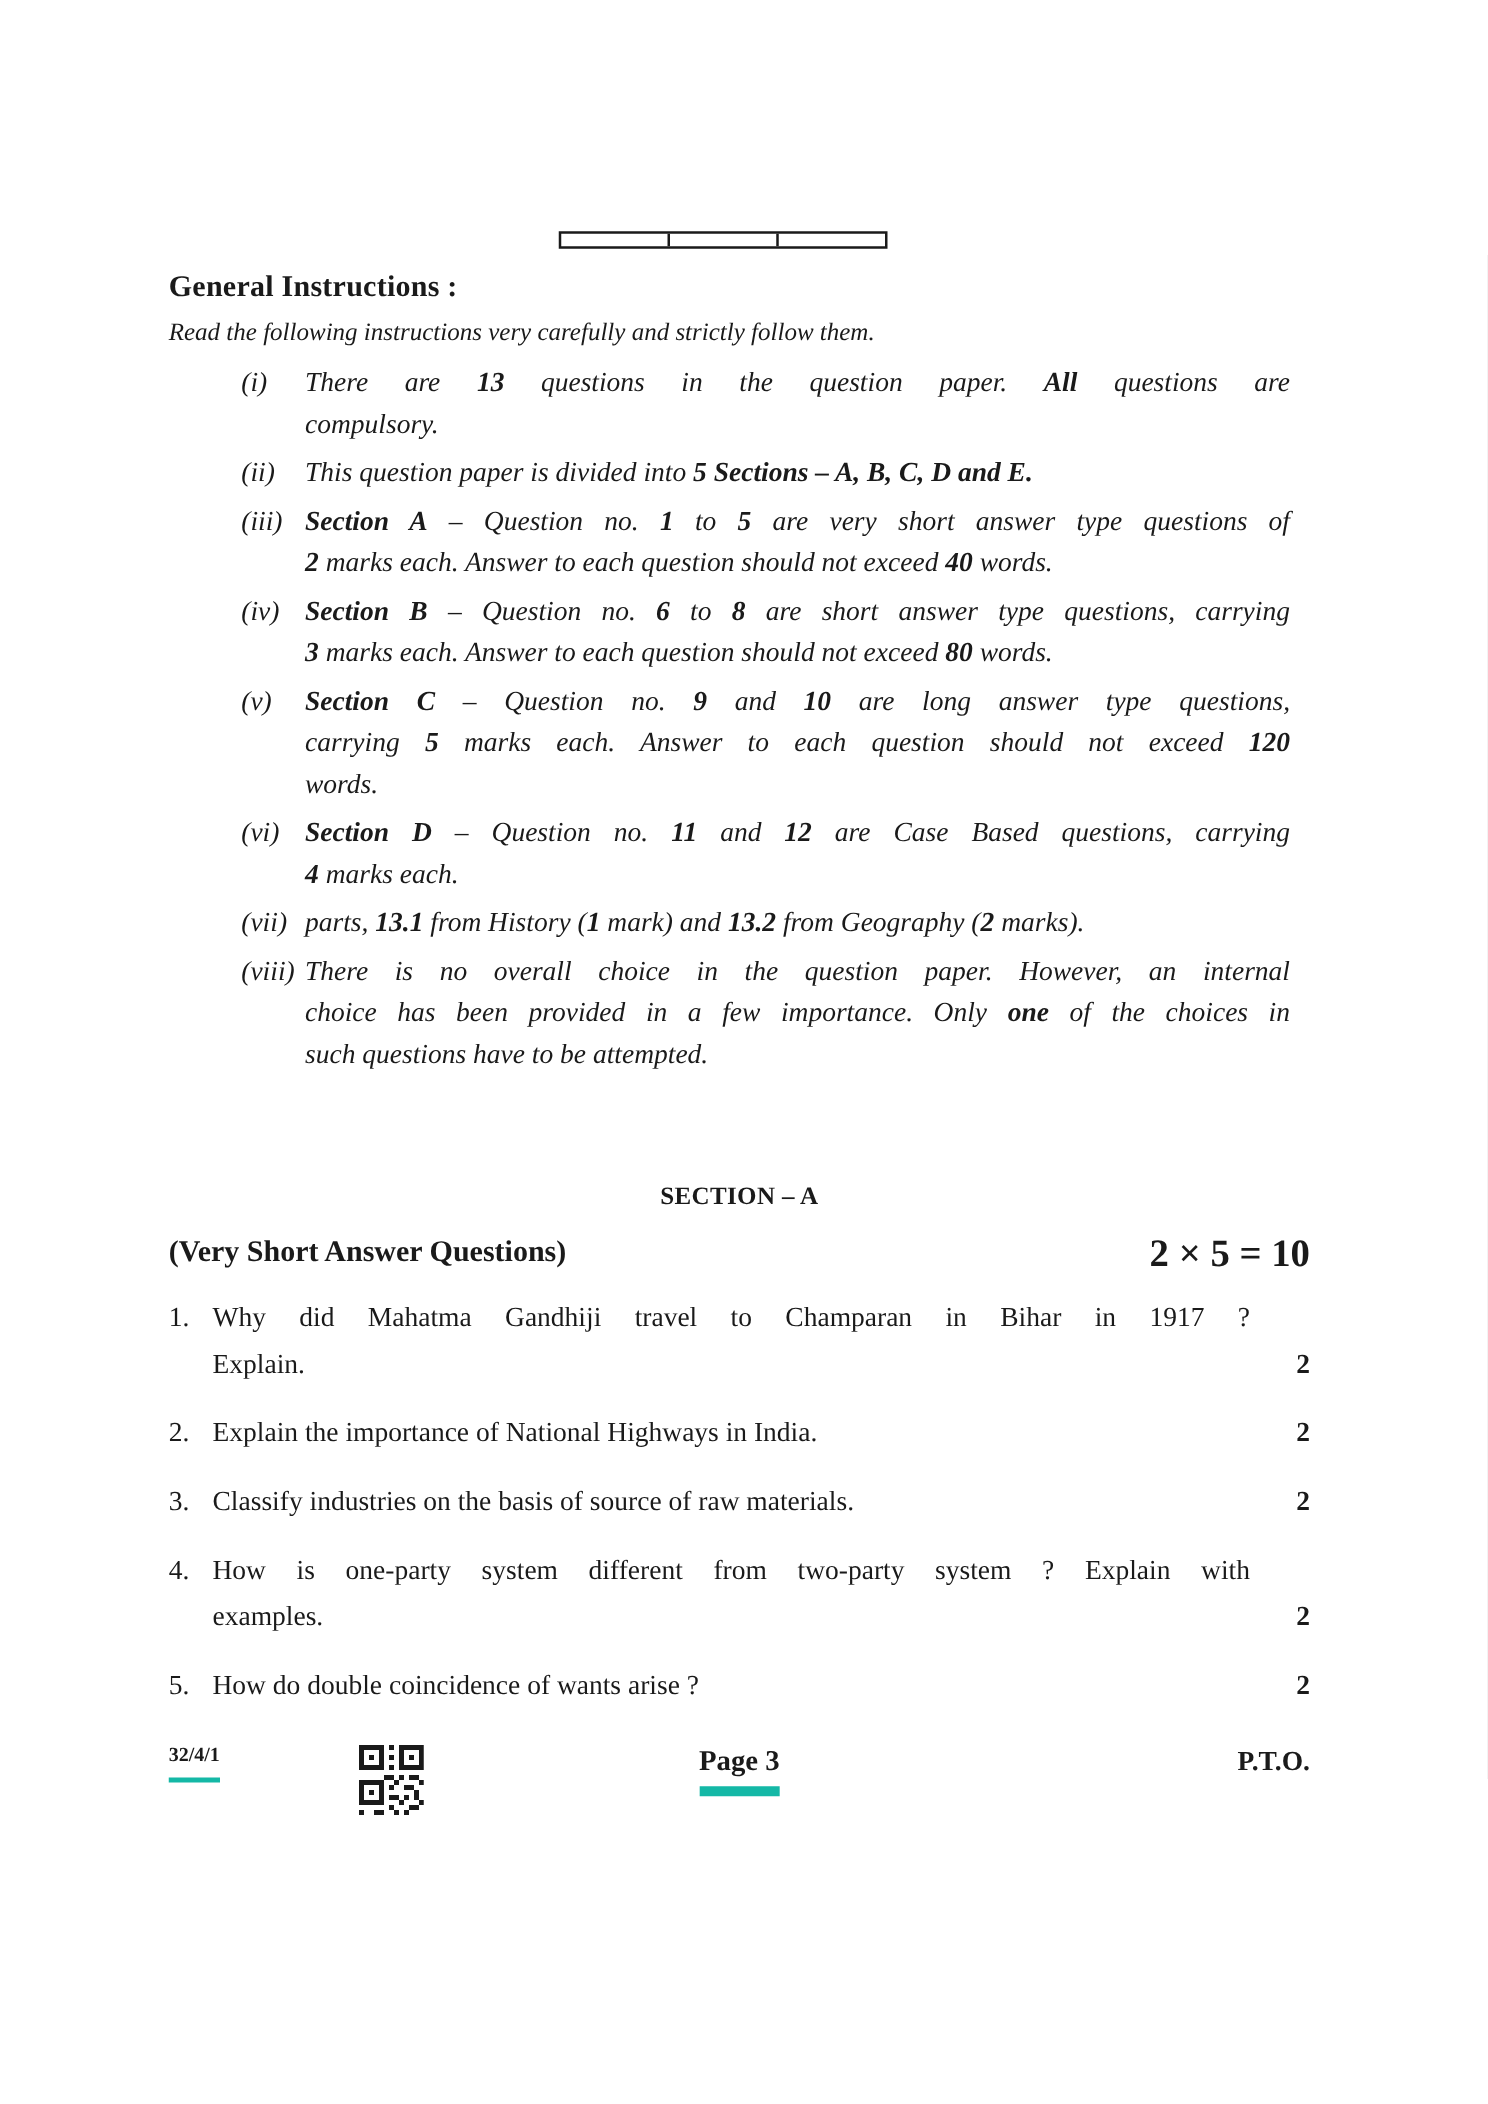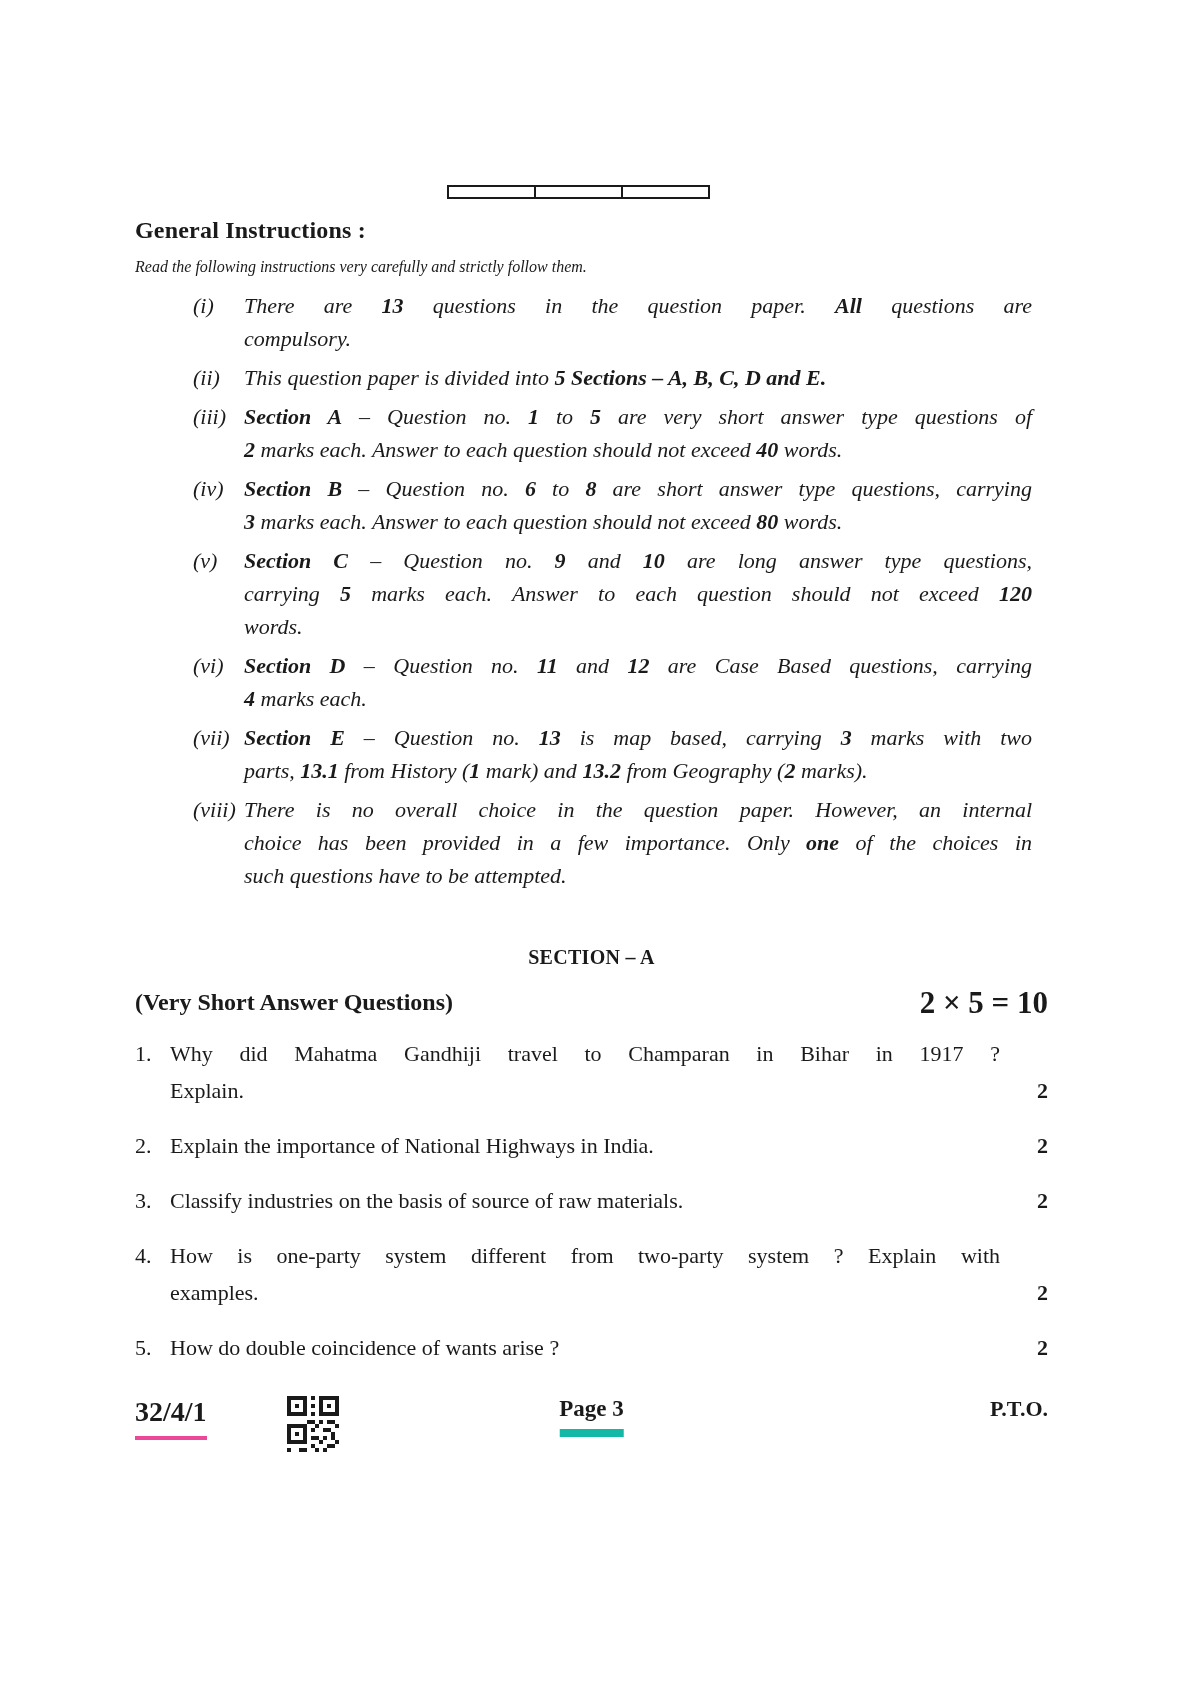--- a/index.html
+++ b/index.html
@@ -9,21 +9,21 @@
     position:relative; width:1190px; height:1683px; background:#ffffff;
     padding:0 142px 0 135px; overflow:hidden;
   }
   
   .top-bar { margin-top:185px; margin-left:312px; width:263px; height:14px;
     border:2px solid #1a1a1a; display:flex; background:#fff; }
   .top-bar .cell { flex:1; }
   .top-bar .cell + .cell { border-left:2px solid #1a1a1a; }
 
   .gi-title { margin-top:18px; font-size:24px; font-weight:bold; letter-spacing:.2px; }
-  .gi-intro { margin-top:6px; font-style:italic; font-size:16px; line-height:33px; }
+  .gi-intro { margin-top:6px; font-style:italic; font-size:20px; line-height:33px; }
 
   .instr { margin-top:5px; margin-left:58px; }
   .instr-item { display:flex; font-style:italic; font-size:22px; line-height:33px; margin-top:6px; }
   .instr-item .ilabel { flex:0 0 51px; }
   .instr-item .itext { width:788px; }
 
   .tline { min-height:33px; }
   .just { text-align:justify; text-align-last:justify; }
   .b { font-weight:bold; }
 
@@ -35,22 +35,22 @@
 
   .questions { margin-top:12px; }
   .q-row { display:flex; font-size:22px; line-height:37px; margin-top:18px; }
   .q-row .q-num { flex:0 0 35px; }
   .q-row .q-text { width:830px; }
   .q-row .q-text .tline { min-height:37px; }
   .q-row .q-marks { flex:1; display:flex; align-items:flex-end; justify-content:flex-end;
     font-weight:bold; font-size:22px; }
 
   .footer { position:absolute; top:1396px; left:135px; right:142px; height:80px; }
-  .paper-code { position:absolute; left:0; top:0; font-size:28px; font-weight:bold;
-    border-bottom:4px solid #ec4899; padding-bottom:8px; }
+  .paper-code { position:absolute; left:0; top:0; font-size:16px; font-weight:bold;
+    border-bottom:4px solid #14b8a6; padding-bottom:8px; }
   .qr { position:absolute; left:152px; top:0; width:52px; height:56px; }
   .page-num { position:absolute; left:50%; transform:translateX(-50%); top:0;
     font-size:23px; font-weight:bold; border-bottom:8px solid #14b8a6; padding-bottom:7px; }
   .pto { position:absolute; right:0; top:0; font-size:22px; font-weight:bold; }
 </style>
 </head>
 <body>
 
 <div class="page">
 
@@ -102,21 +102,20 @@
     <div class="instr-item">
       <div class="ilabel">(vi)</div>
       <div class="itext">
           <div class="tline just"><span class="b">Section D</span><span> – Question no. </span><span class="b">11</span><span> and </span><span class="b">12</span><span> are Case Based questions, carrying</span></div>
           <div class="tline"><span class="b">4</span><span> marks each.</span></div>
         </div>
     </div>
     <div class="instr-item">
       <div class="ilabel">(vii)</div>
       <div class="itext">
-          <div class="tline just"><span class="b">Section E</span><span> – Question no. </span><span class="b">13</span><span> is map based, carrying </span><span class="b">3</span><span> marks with two</span></div>
           <div class="tline"><span>parts, </span><span class="b">13.1</span><span> from History (</span><span class="b">1</span><span> mark) and </span><span class="b">13.2</span><span> from Geography (</span><span class="b">2</span><span> marks).</span></div>
         </div>
     </div>
     <div class="instr-item">
       <div class="ilabel">(viii)</div>
       <div class="itext">
           <div class="tline just"><span>There is no overall choice in the question paper. However, an internal</span></div>
           <div class="tline just"><span>choice has been provided in a few importance. Only </span><span class="b">one</span><span> of the choices in</span></div>
           <div class="tline"><span>such questions have to be attempted.</span></div>
         </div>

